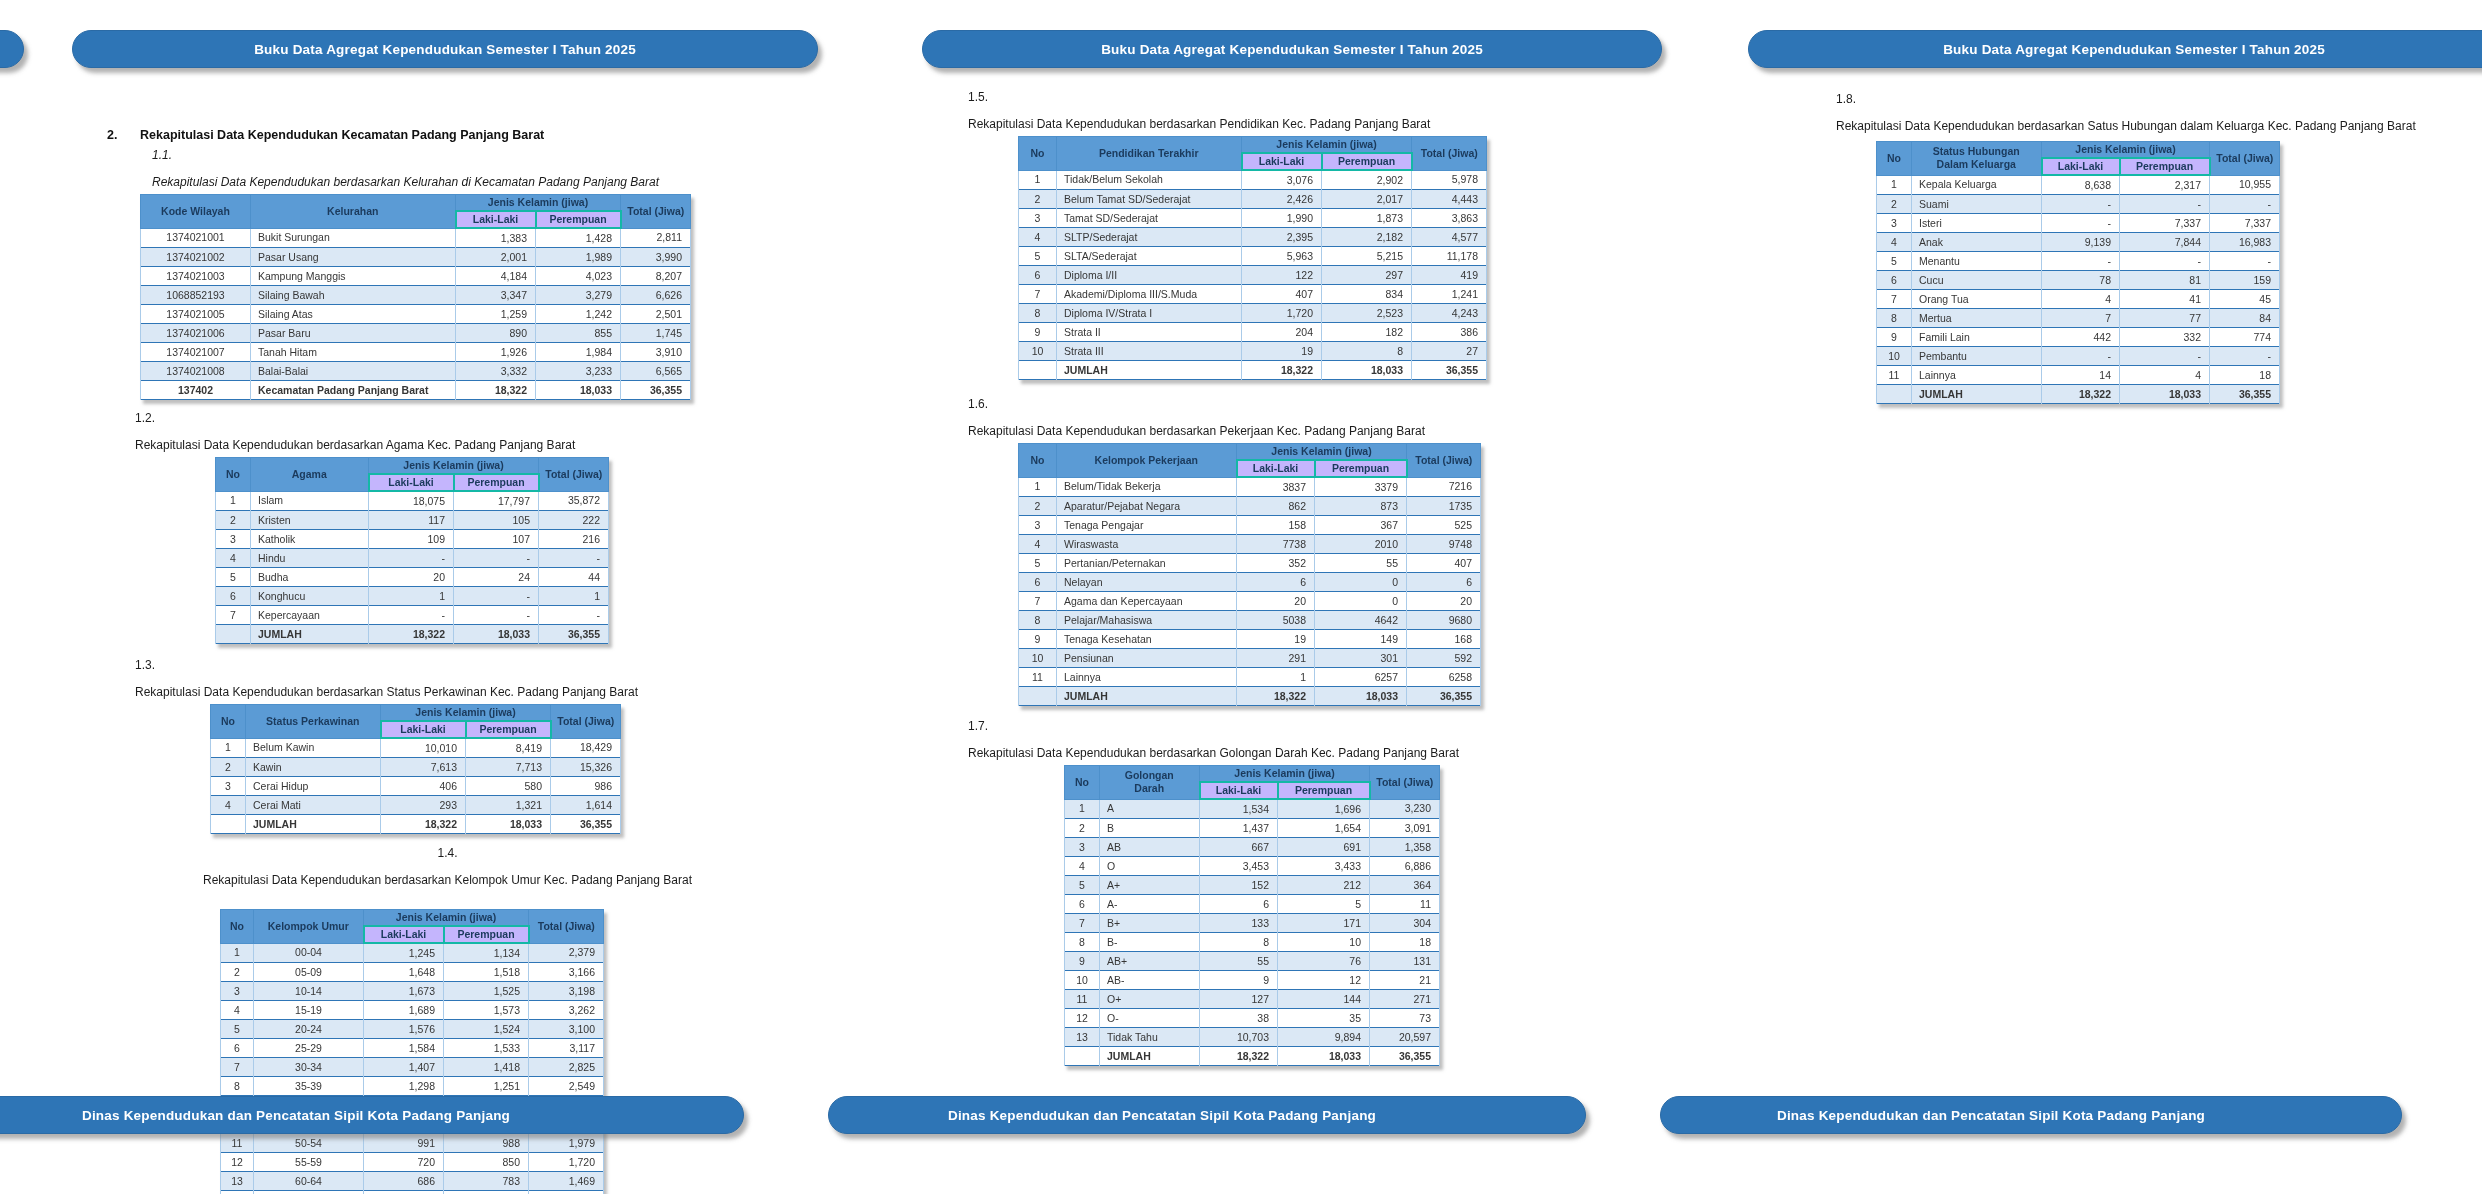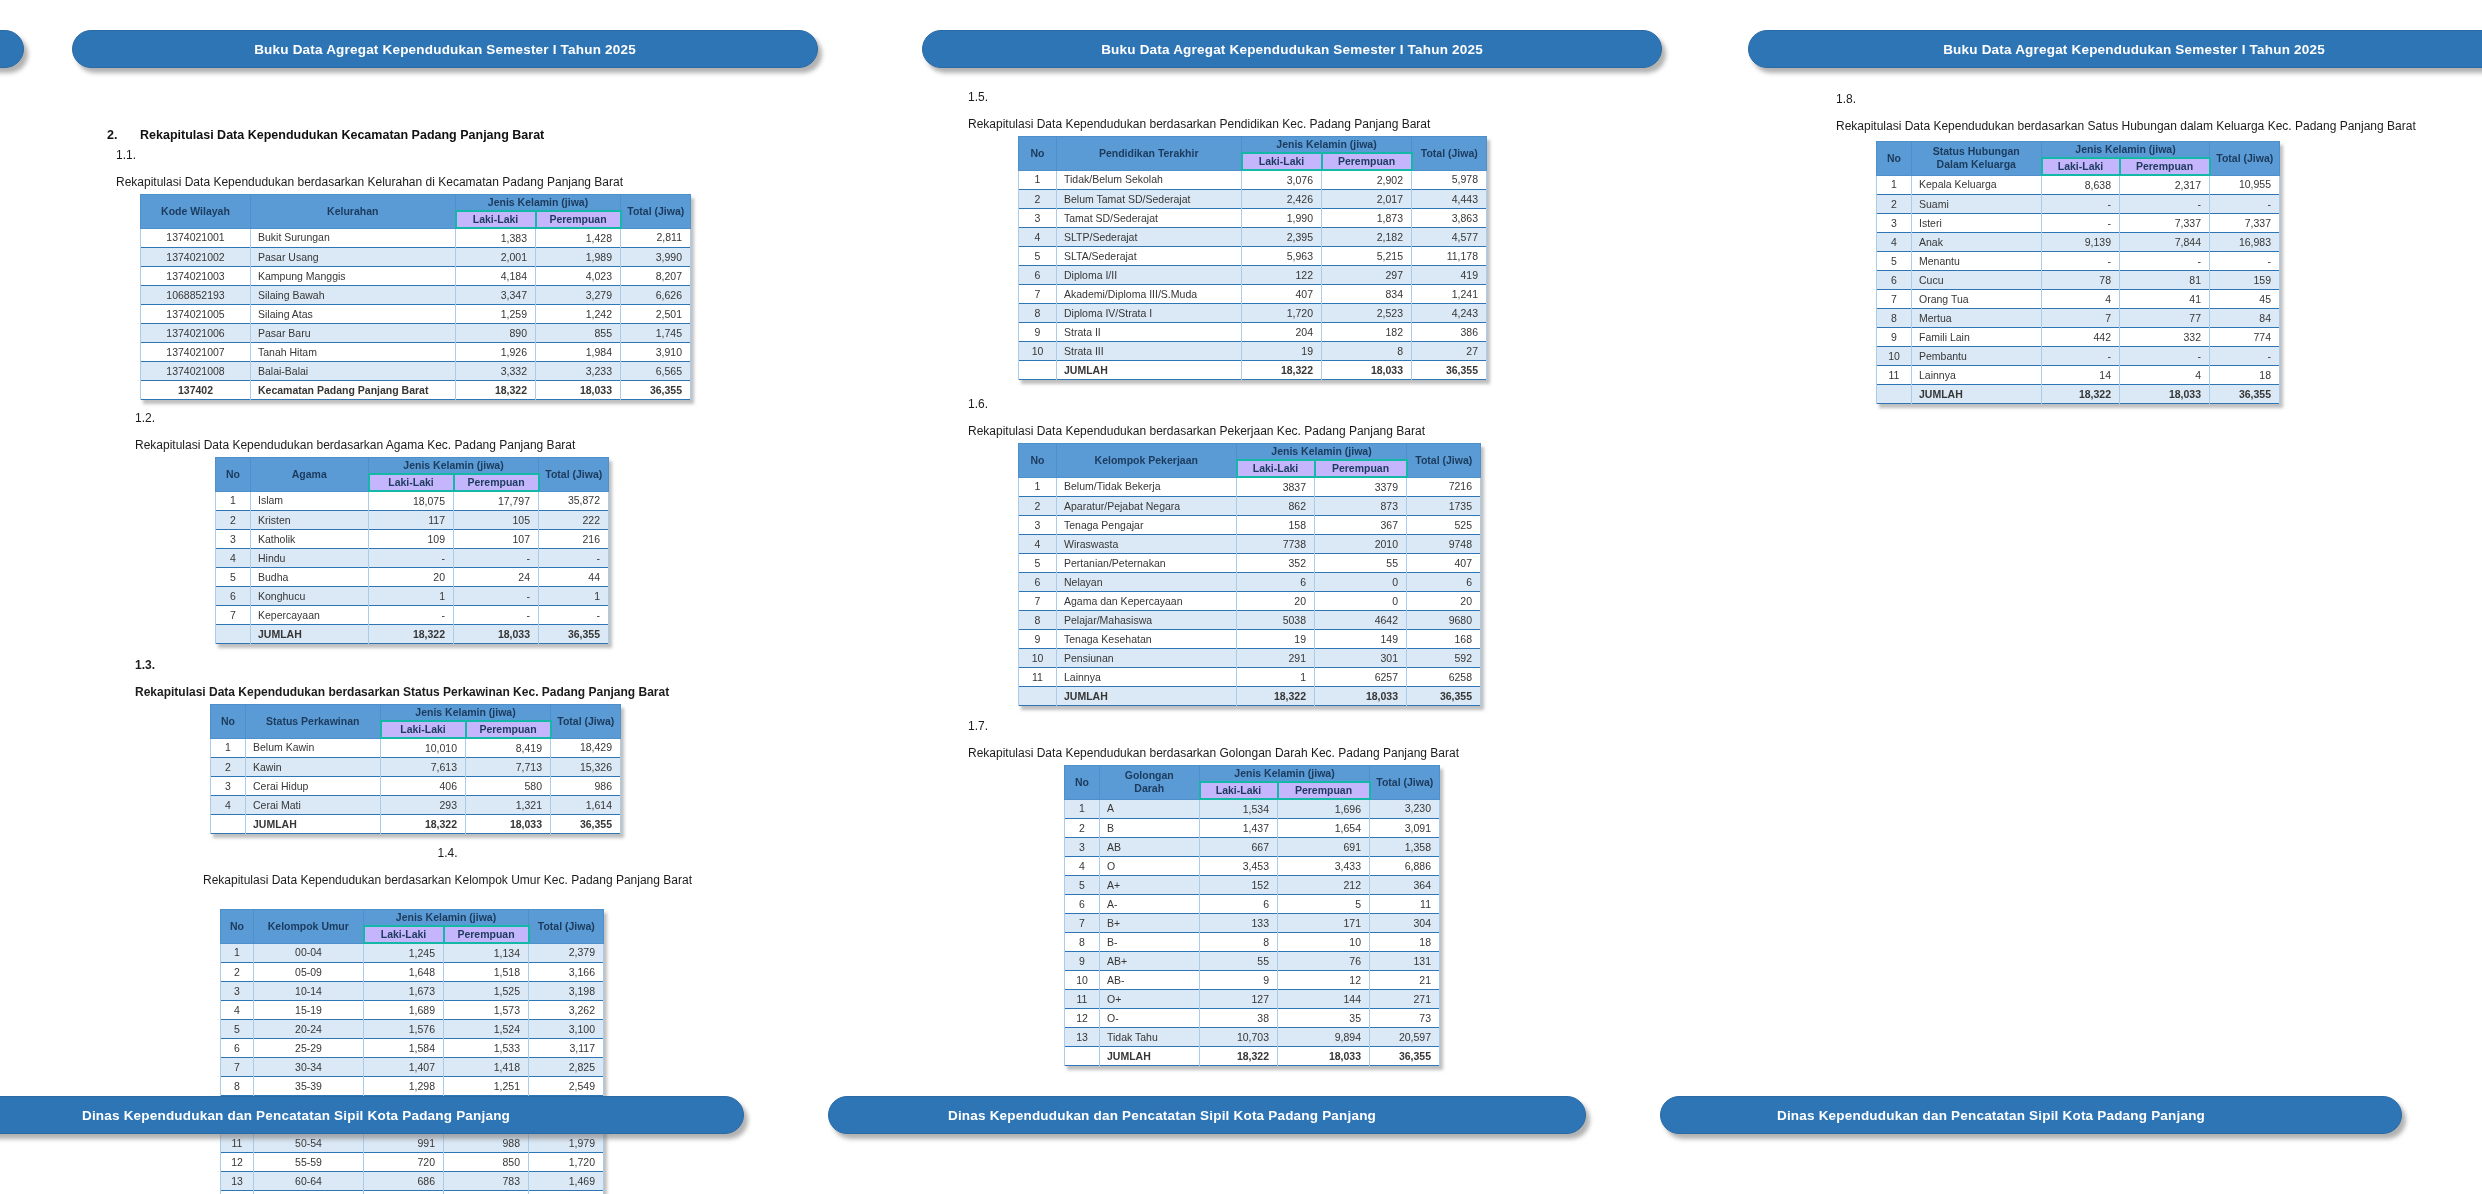--- a/index.html
+++ b/index.html
@@ -43,23 +43,23 @@
   .dtable td{padding:2.5px 7px;line-height:13px;height:13px;overflow:hidden;white-space:nowrap;
              border-left:1px solid #aacbe9;border-right:1px solid #aacbe9;border-top:1px solid #2e75b6;}
   .dtable tr.stripe td{background:#dbe8f5;}
   .dtable tr.total-row td{font-weight:bold;}
   .dtable td:nth-child(1){text-align:center;}
   .dtable td:nth-child(n+3){text-align:right;padding-right:8px;}
   .t-center2 td:nth-child(2){text-align:center;}
 
   
   #sec-heading{margin-left:7px;}
-  #title-0{margin:0 0 5px 16px;} #tbl-0{margin-left:40px;}
+  #title-0{margin:0 0 5px 52px;font-style:italic;} #tbl-0{margin-left:40px;}
   #title-1{margin:11px 0 5px 35px;} #tbl-1{margin-left:115px;}
-  #title-2{margin:14px 0 5px 35px;font-weight:bold;} #tbl-2{margin-left:110px;}
+  #title-2{margin:14px 0 5px 35px;} #tbl-2{margin-left:110px;}
   #title-3{margin:12px 0 22px 35px;align-items:center;} #tbl-3{margin-left:120px;}
   #title-4{margin:2px 0 5px 5px;}  #tbl-4{margin-left:55px;}
   #title-5{margin:17px 0 5px 5px;} #tbl-5{margin-left:55px;}
   #title-6{margin:13px 0 5px 5px;} #tbl-6{margin-left:101px;}
   #title-7{margin:4px 0 8px 8px;}  #tbl-7{margin-left:48px;}
 </style>
 </head>
 <body>
 
 <div id="canvas">

